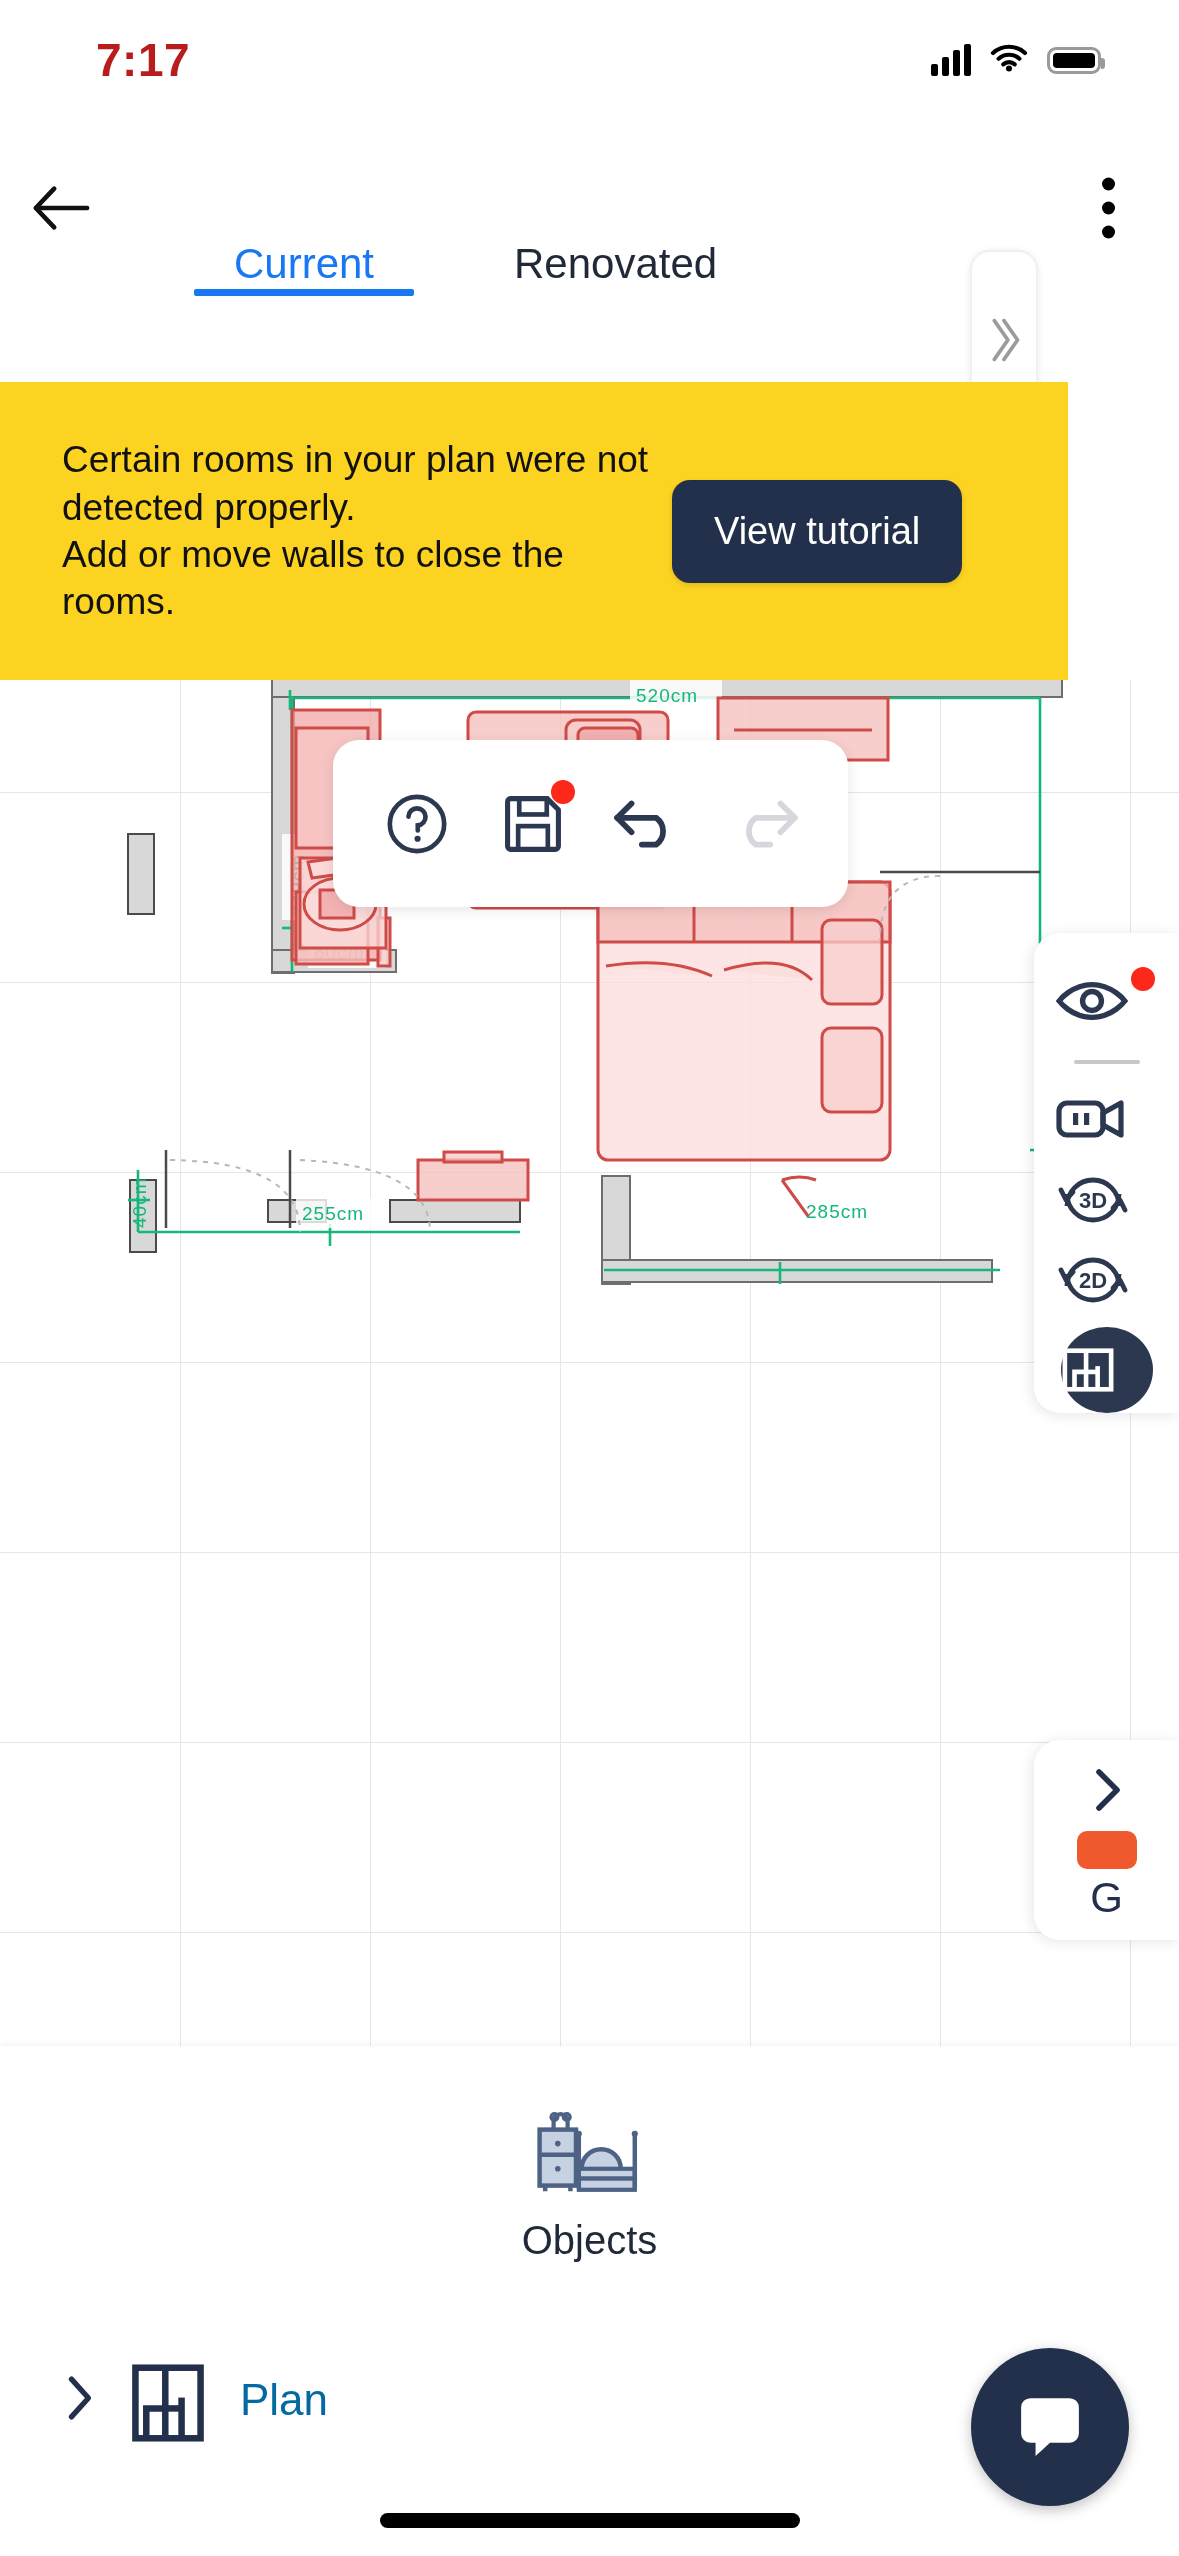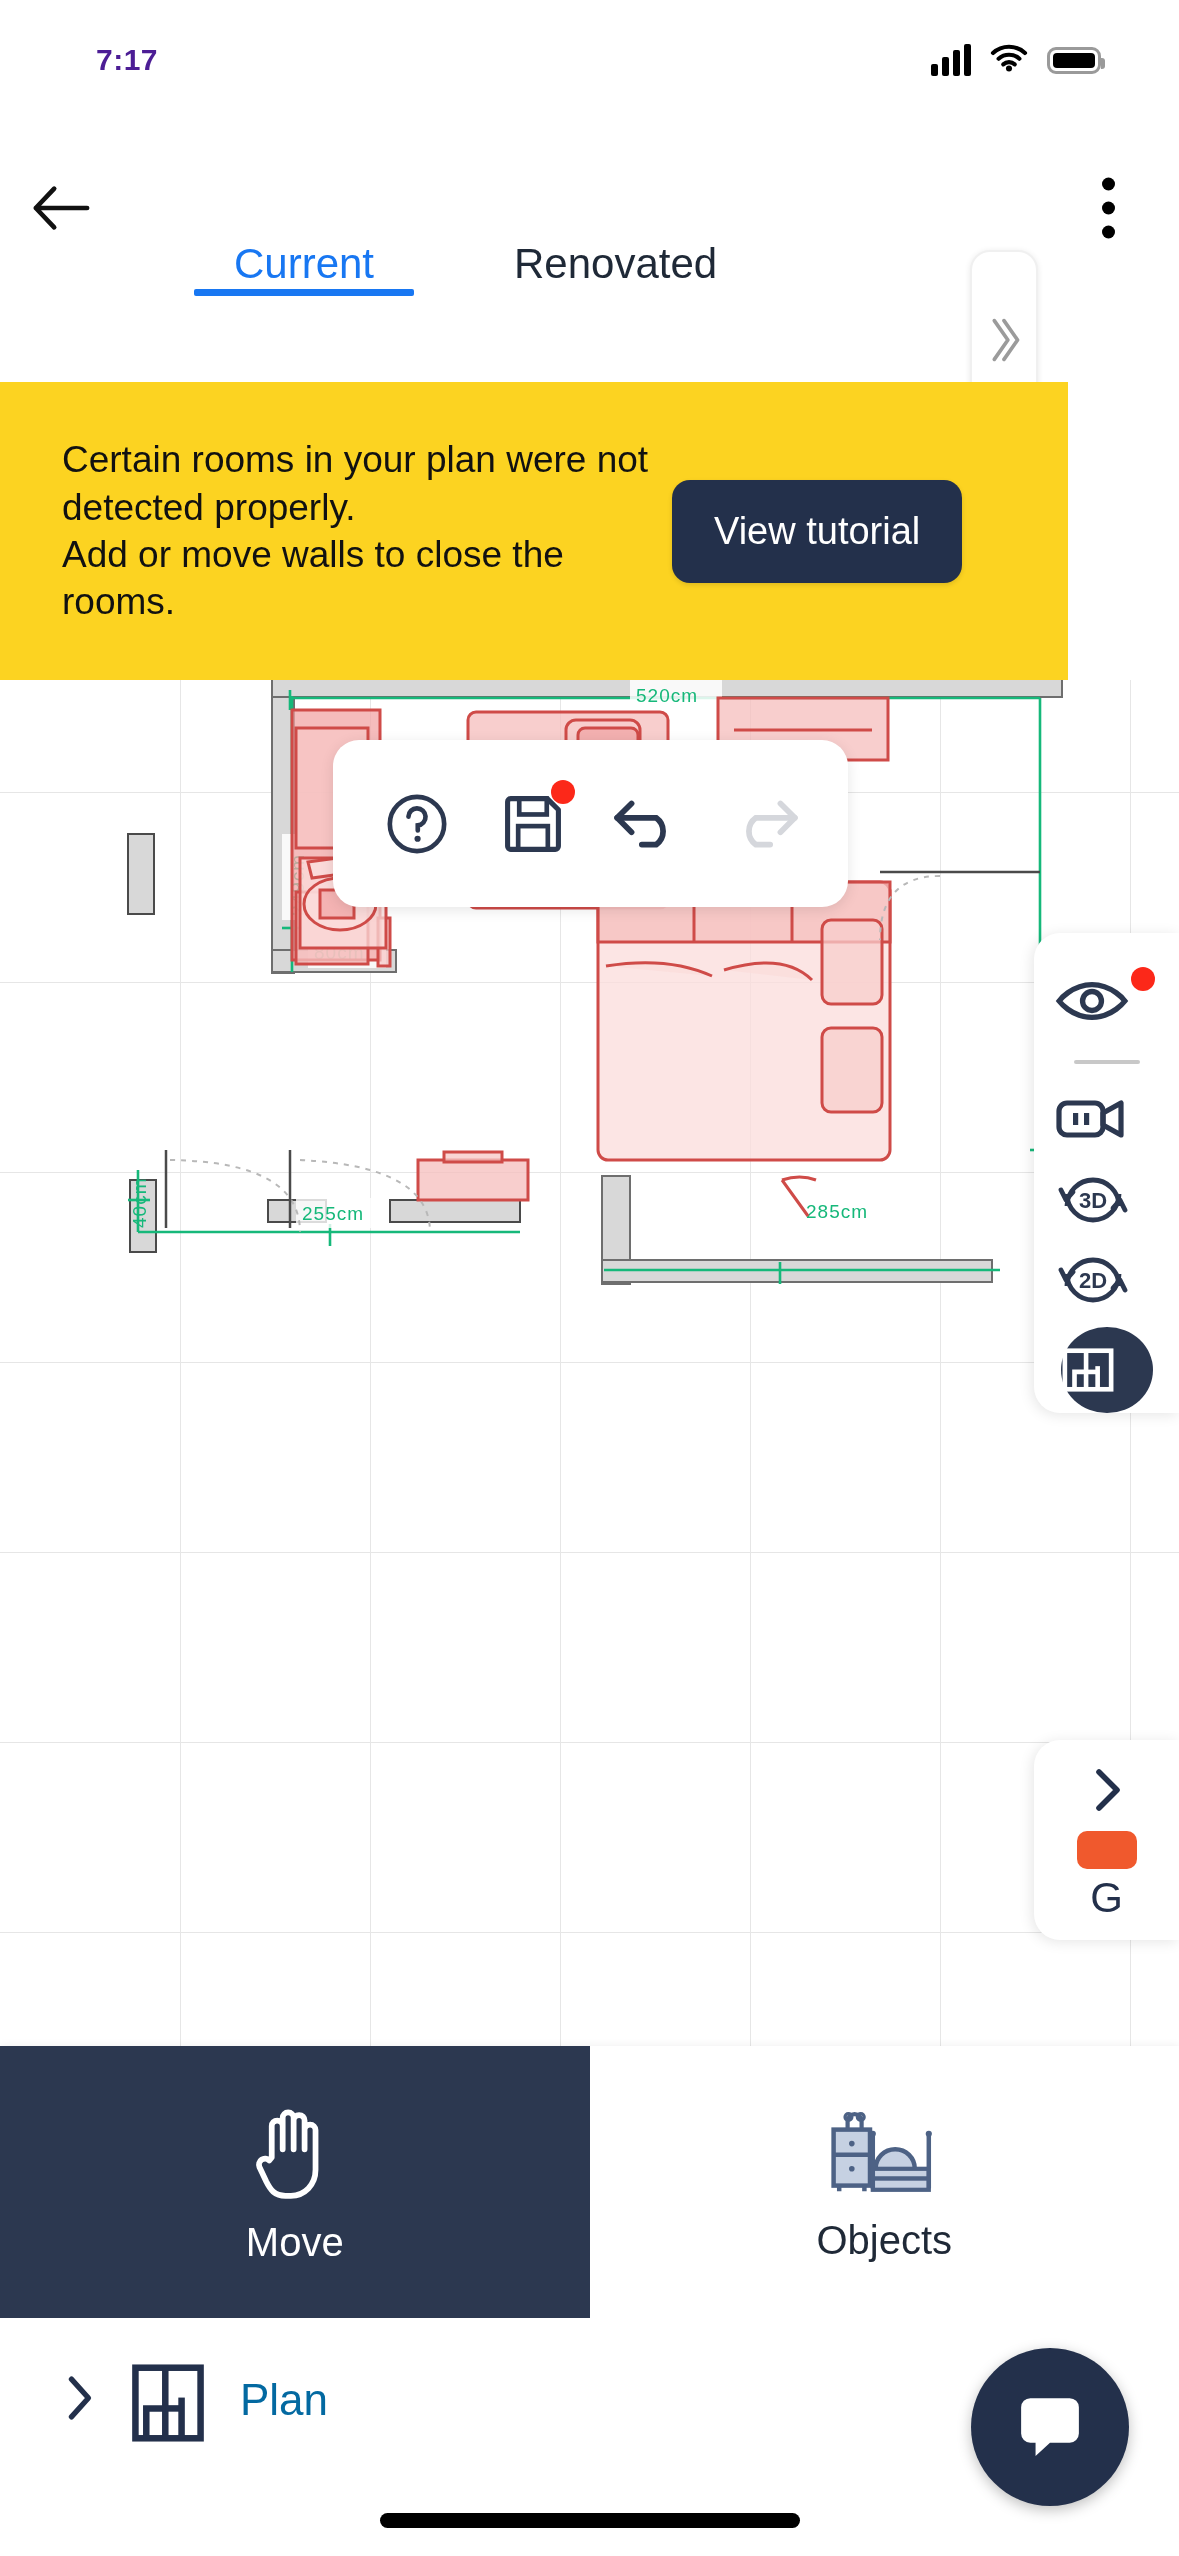--- a/index.html
+++ b/index.html
@@ -10,21 +10,21 @@
     position:relative;
     overflow:hidden;
   }
 
   
   .statusbar{
     position:absolute; top:0; left:0; width:1179px; height:120px;
     display:flex; align-items:center; justify-content:space-between;
     padding:0 78px 0 96px;
   }
-  .status-time{ font-size:30px; font-weight:600; color:#4c1d95; letter-spacing:0.5px; }
+  .status-time{ font-size:46px; font-weight:600; color:#b91c1c; letter-spacing:0.5px; }
   .status-icons{ display:flex; align-items:center; gap:18px; }
   .sig{ display:flex; align-items:flex-end; gap:4px; height:32px; }
   .sig i{ display:block; width:7px; background:#000; border-radius:2px; }
   .sig i:nth-child(1){height:12px} .sig i:nth-child(2){height:19px}
   .sig i:nth-child(3){height:26px} .sig i:nth-child(4){height:32px}
   .batt{ width:54px; height:27px; border:3px solid #9a9a9a; border-radius:9px; padding:3px; position:relative;}
   .batt b{ display:block; height:100%; background:#000; border-radius:4px; }
   .batt::after{content:"";position:absolute;right:-7px;top:8px;width:4px;height:11px;background:#9a9a9a;border-radius:0 3px 3px 0;}
 
   
@@ -400,26 +400,20 @@
       <svg width="40" height="52" viewBox="0 0 20 26">
         <path d="M6 4 L15 13 L6 22" stroke="#23304b" stroke-width="2.8" fill="none" stroke-linecap="round" stroke-linejoin="round"></path>
       </svg>
     </div>
     <div class="swatch"></div>
     <div class="layer-letter">G</div>
   </div>
 </div>
 
 <div class="tabbar">
-  <div class="tabitem selected">
-    <svg width="96" height="104" viewBox="0 0 34 38">
-      <path d="M8.5 21V9.5a2 2 0 0 1 4 0V18V6.5a2 2 0 0 1 4 0V18V7.5a2 2 0 0 1 4 0V18v-7a2 2 0 0 1 4 0v14.5c0 5.5-4 9.5-9 9.5h-2c-4 0-5.5-2.2-7-5.2L4 24.5a2.2 2.2 0 0 1 3.6-2.4z" stroke="#fff" stroke-width="2.1" fill="none" stroke-linejoin="round"></path>
-    </svg>
-    <span class="tabitem-label">Move</span>
-  </div>
   <div class="tabitem">
     <svg width="112" height="100" viewBox="0 0 40 34">
       <rect x="2" y="9" width="13" height="20" fill="#c6d1e2" stroke="#4d6285" stroke-width="1.6"></rect>
       <path d="M2 18h13" stroke="#4d6285" stroke-width="1.6"></path>
       <circle cx="8.5" cy="14" r="1" fill="#4d6285"></circle>
         <circle cx="8.5" cy="23" r="1" fill="#4d6285"></circle>
       <path d="M4 29v2M13 29v2" stroke="#4d6285" stroke-width="1.6"></path>
       <path d="M7 9V6a2.5 2.5 0 0 1 5 0v3" stroke="#4d6285" stroke-width="1.5" fill="none"></path>
       <circle cx="7.3" cy="4.5" r="1.2" fill="none" stroke="#4d6285" stroke-width="1.2"></circle>
       <circle cx="11.7" cy="4.5" r="1.2" fill="none" stroke="#4d6285" stroke-width="1.2"></circle>

